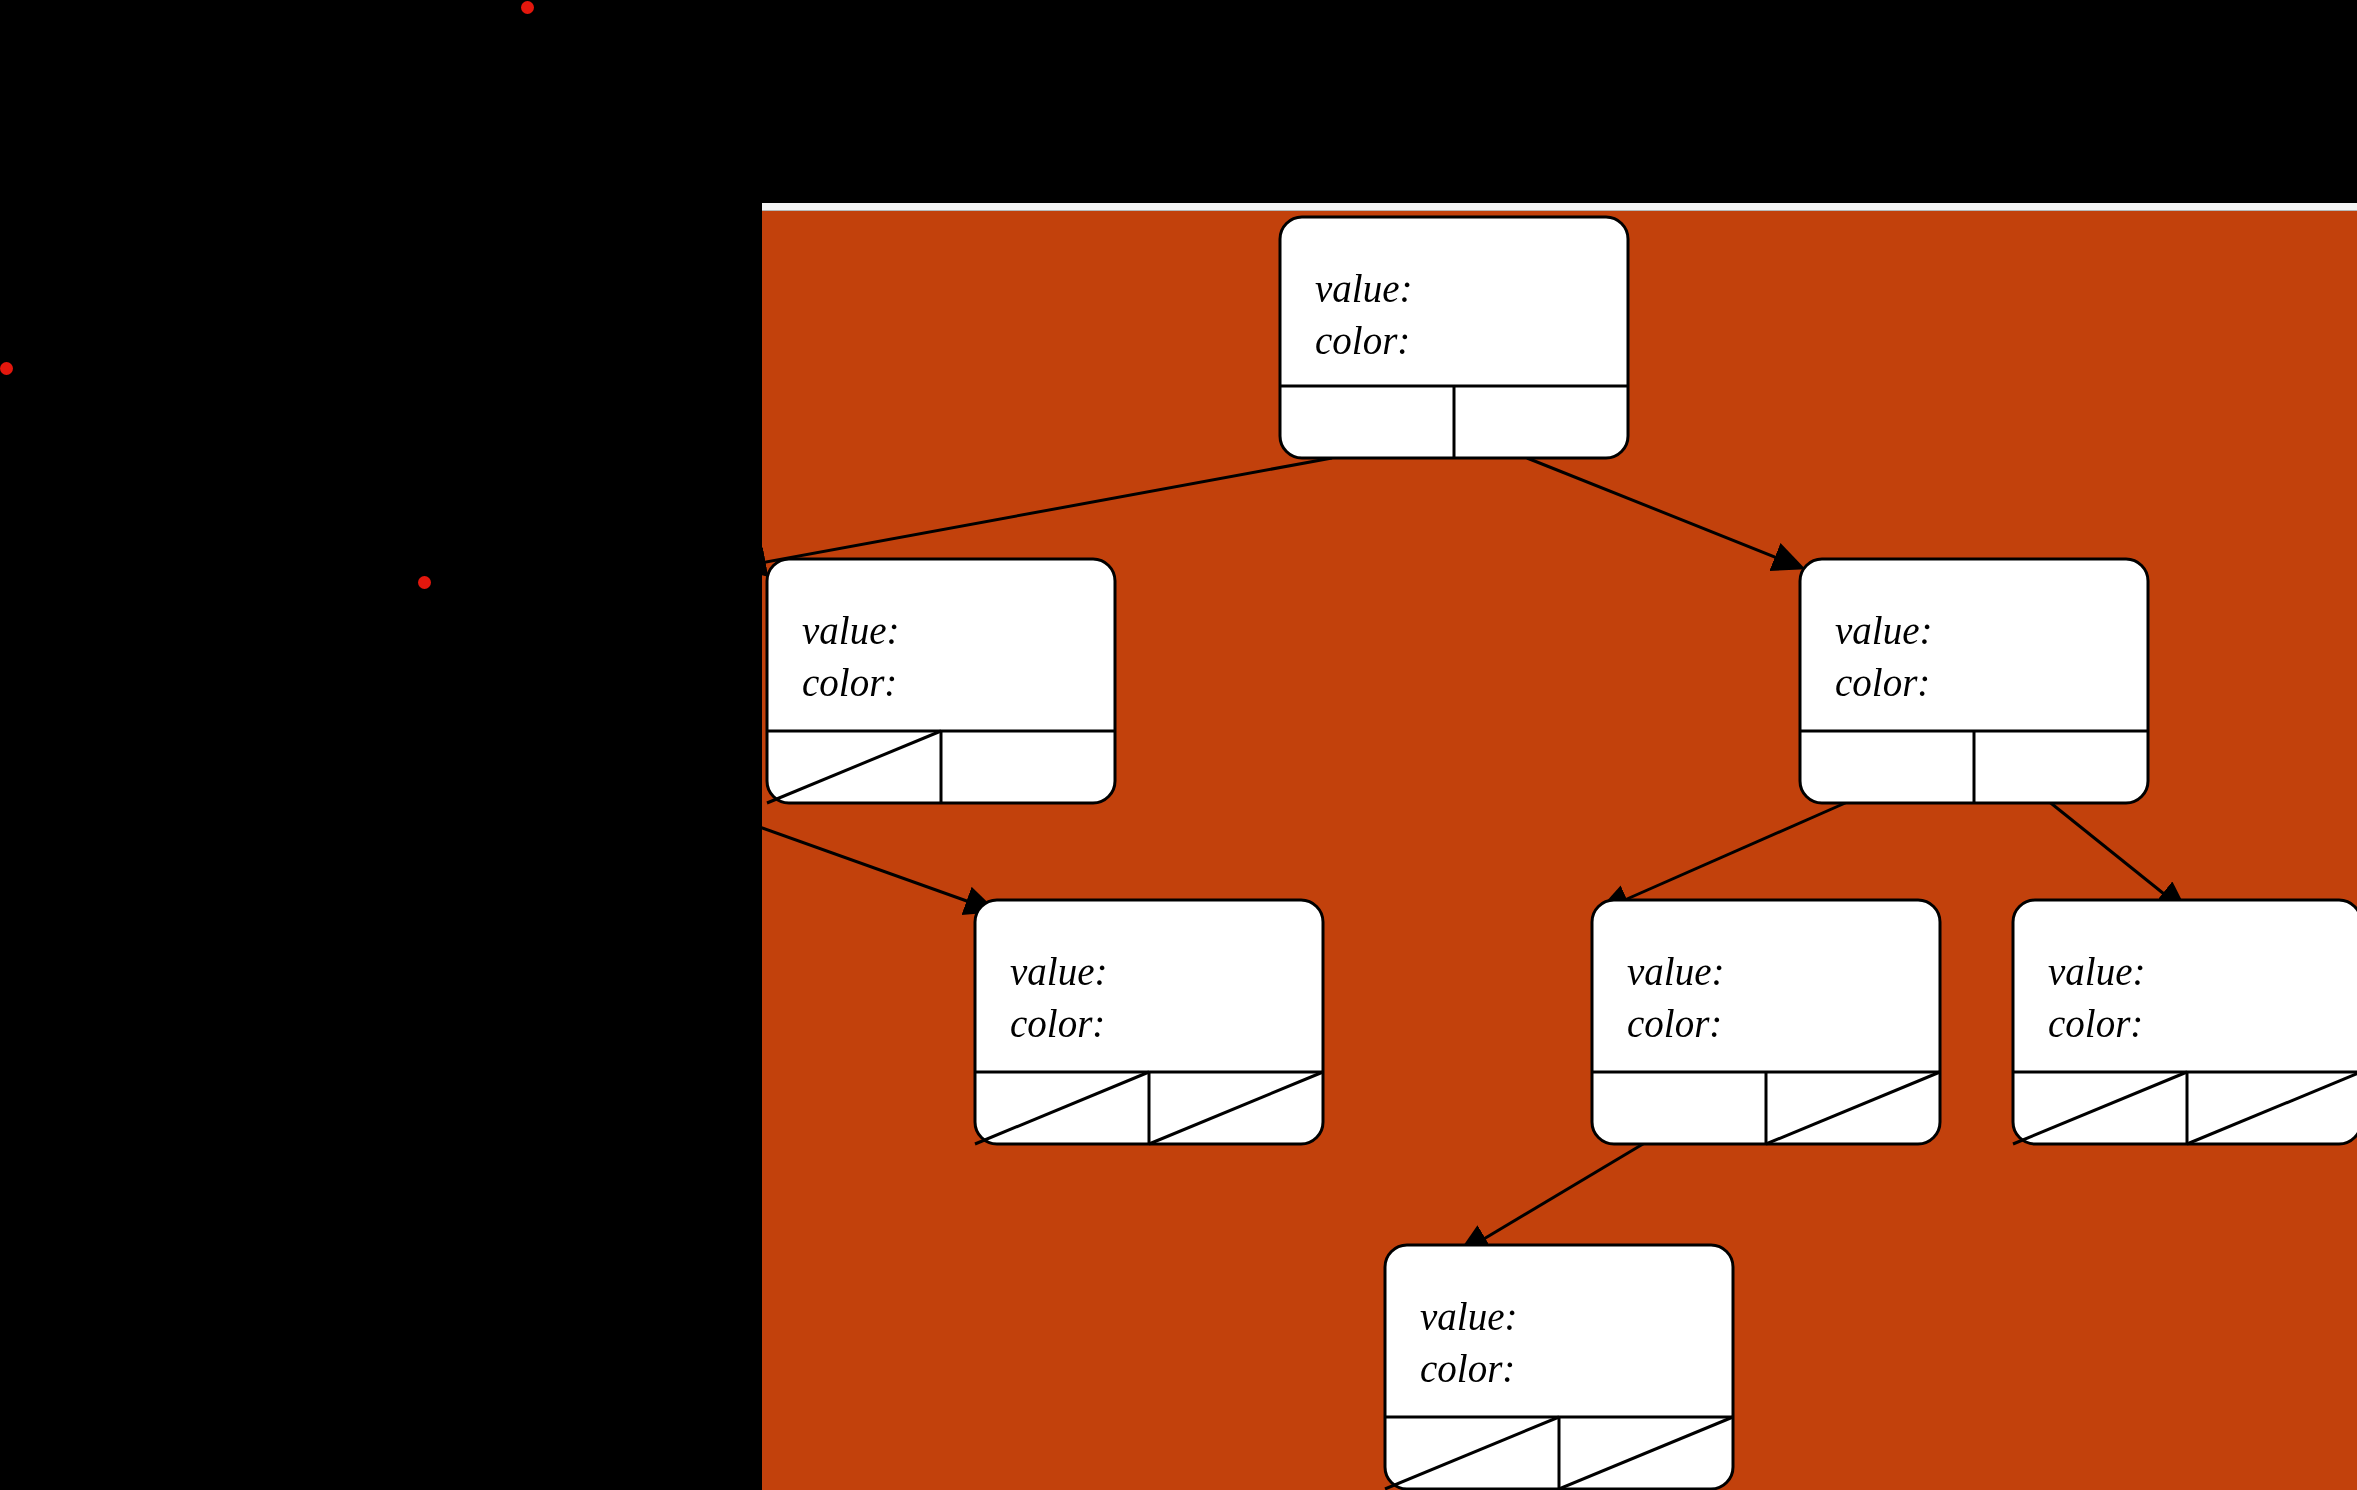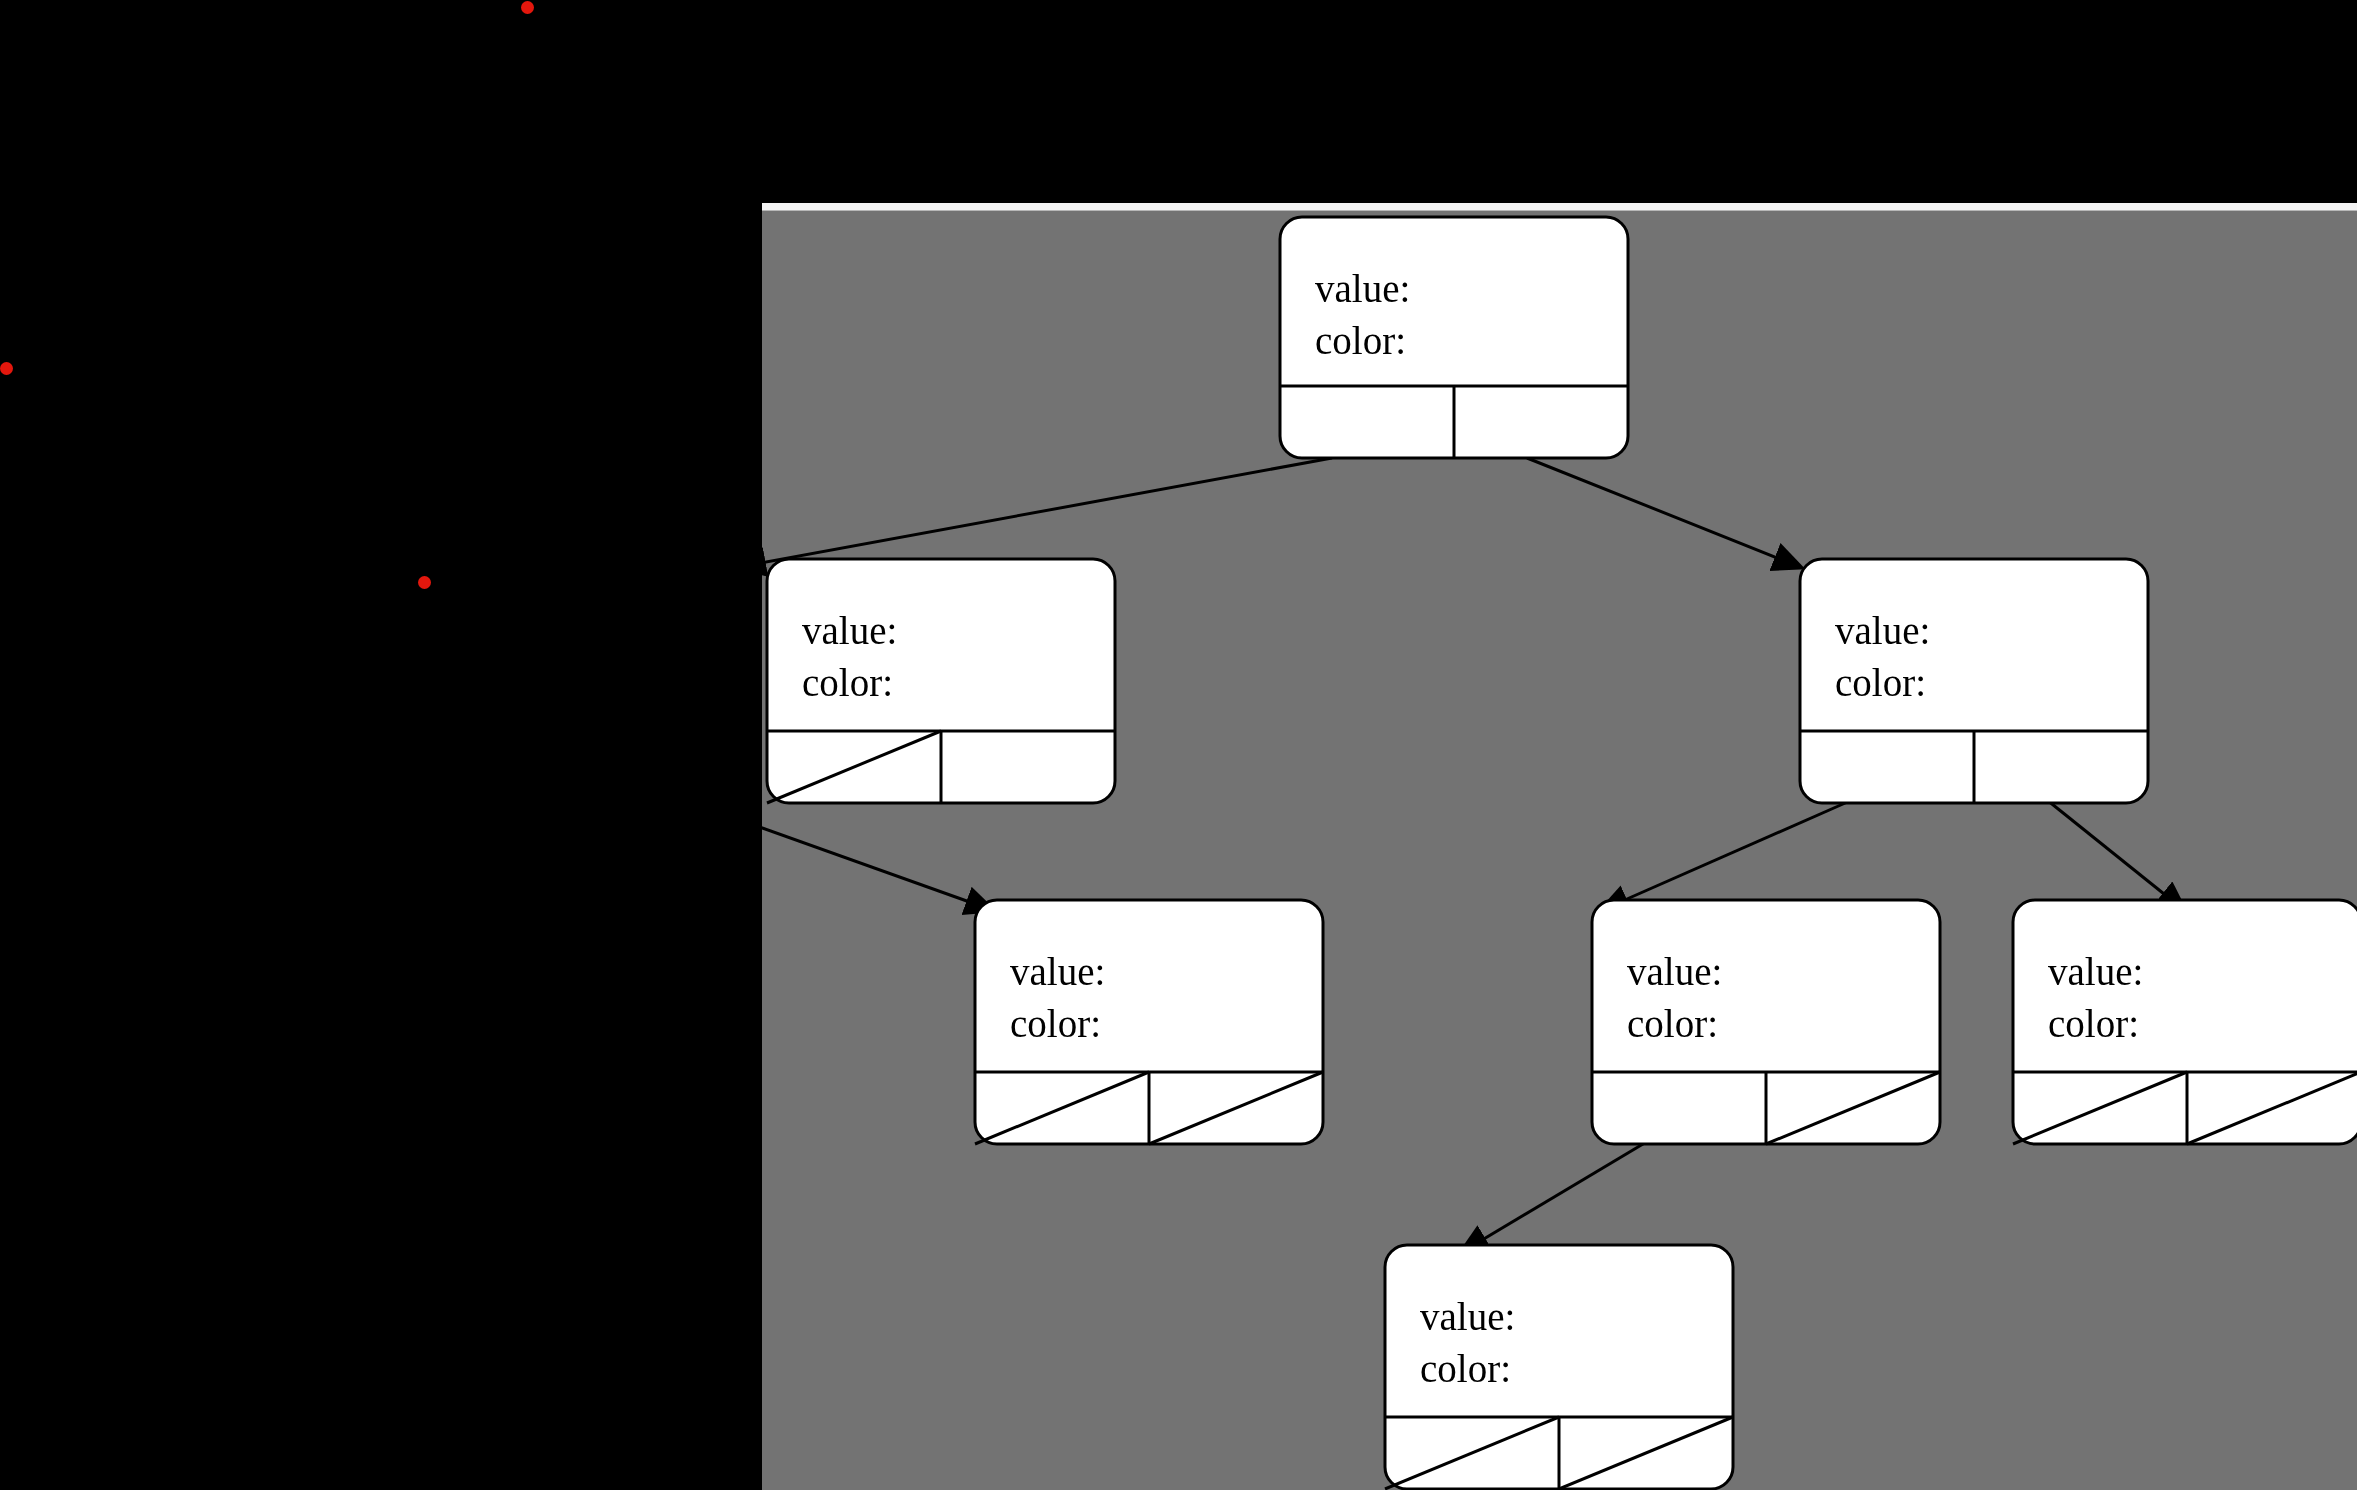--- a/index.html
+++ b/index.html
@@ -21,22 +21,23 @@
     height: 13px;
     border-radius: 50%;
     background: #e3170d;
   }
   #viewer-panel {
     position: absolute;
     left: 762px;
     top: 203px;
     width: 1595px;
     height: 1287px;
-    background: #737373;
+    background: #c2410c;
     overflow: hidden;
+    font-style: italic;
   }
   #viewer-titlebar {
     position: absolute;
     left: 0;
     top: 0;
     width: 100%;
     height: 8px;
     background: #f4f4f4;
     border-bottom: 1px solid #b8b8b8;
     box-sizing: border-box;

